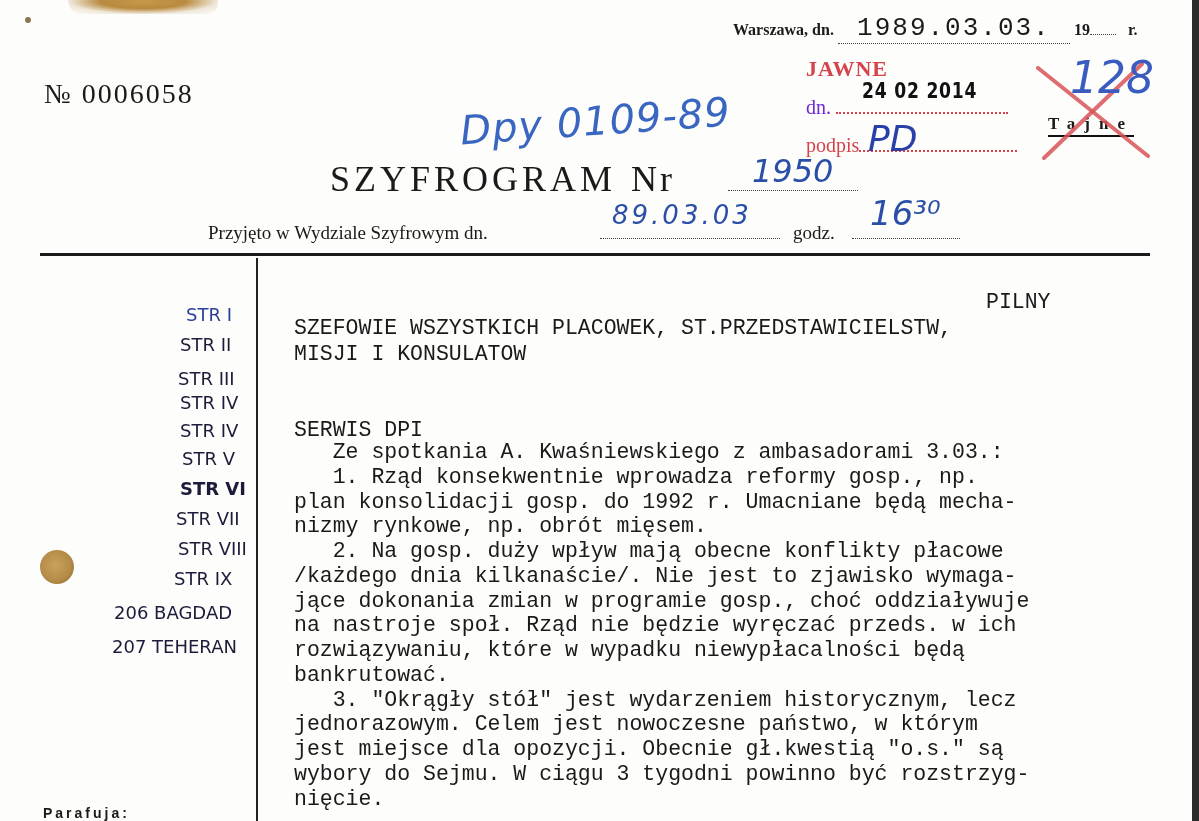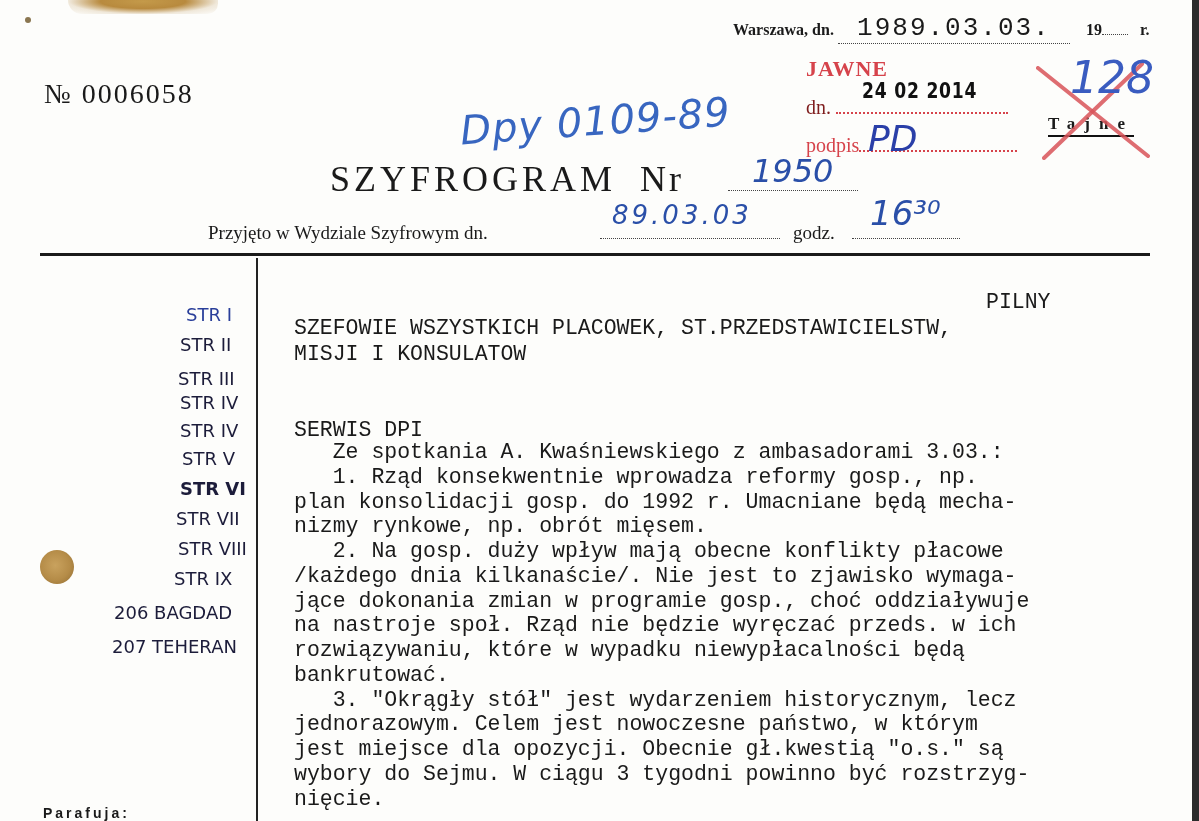--- a/index.html
+++ b/index.html
@@ -19,21 +19,21 @@
   .place-date .dots { display:inline-block; border-bottom:1px dotted #444; vertical-align:baseline; }
   .place-date .typed { font-family:"Liberation Mono", monospace; font-weight:normal; font-size:26px; letter-spacing:2px; }
 
   .doc-number { position:absolute; left:44px; top:78px; font-size:28px; letter-spacing:2px; font-family:"Liberation Serif", serif; }
 
   .hand { font-family:"DejaVu Sans", sans-serif; font-style:italic; color:#2a4fa8; }
   .hand-ref { position:absolute; left:460px; top:98px; font-size:40px; transform:rotate(-4deg); color:#3866c0; letter-spacing:1px; }
 
   .stamp-jawne { position:absolute; left:806px; top:56px; color:#d6434b; font-weight:bold; font-size:22px; letter-spacing:1px; font-family:"Liberation Serif", serif; }
   .stamp-date { position:absolute; left:862px; top:78px; font-family:"DejaVu Sans", sans-serif; font-weight:bold; font-size:22px; color:#111; transform:scaleX(0.78); transform-origin:left; letter-spacing:1px; }
-  .stamp-dn { position:absolute; left:806px; top:96px; color:#7f1d1d; font-size:20px; white-space:nowrap; }
+  .stamp-dn { position:absolute; left:806px; top:96px; color:#6d28d9; font-size:20px; white-space:nowrap; }
   .stamp-podpis { position:absolute; left:806px; top:134px; color:#d6434b; font-size:20px; white-space:nowrap; }
   .stamp-dots { display:inline-block; width:168px; border-bottom:2px dotted #d6434b; }
   .hand-pd { position:absolute; left:868px; top:118px; font-size:36px; color:#2a3fa8; }
 
   .tajne { position:absolute; left:1048px; top:114px; font-weight:bold; font-size:17px; letter-spacing:9px; border-bottom:2px solid #111; padding-bottom:1px; }
   .tajne-cross { position:absolute; left:1030px; top:60px; width:126px; height:100px; }
   .hand-128 { position:absolute; left:1070px; top:52px; font-size:44px; color:#3a5cc0; }
 
   .title { position:absolute; left:330px; top:158px; font-size:36px; letter-spacing:4px; white-space:nowrap; }
   .title .nr { letter-spacing:3px; }
@@ -66,21 +66,21 @@
 <div class="edge-strip"></div>
 <div class="stain-top"></div>
 <div class="dot-small"></div>
 <div class="punch-hole"></div>
 
 <div class="place-date">
   <span>Warszawa, dn.</span>
   <span class="dots" style="width:232px;text-align:center;">
     <span class="typed">1989.03.03.</span>
   </span>
-  <span style="margin-left:12px;">19</span><span class="dots" style="width:26px;"></span>
+  <span style="">19</span><span class="dots" style="width:26px;"></span>
   <span style="margin-left:8px;">r.</span>
 </div>
 
 <div class="doc-number">№ 0006058</div>
 <div class="hand hand-ref">Dpy 0109-89</div>
 
 <div class="stamp-jawne">JAWNE</div>
 <div class="stamp-date">24 02 2014</div>
 <div class="stamp-dn">
   <span>dn.</span>
@@ -93,21 +93,21 @@
 
 <div class="tajne">Tajne</div>
 <svg class="tajne-cross" viewBox="0 0 126 100">
   <line x1="8" y1="8" x2="118" y2="96" stroke="#d9545a" stroke-width="4" stroke-linecap="round" opacity="0.85"></line>
   <line x1="112" y1="4" x2="14" y2="98" stroke="#d9545a" stroke-width="4" stroke-linecap="round" opacity="0.85"></line>
 </svg>
 <div class="hand hand-128">128</div>
 
 <div class="title">
   <span>SZYFROGRAM</span>
-  <span class="nr" style="margin-left:11px;">Nr</span>
+  <span class="nr" style="margin-left:2px;">Nr</span>
 </div>
 <div class="title-line"></div>
 <div class="hand hand-1950">1950</div>
 
 <div class="received">Przyjęto w Wydziale Szyfrowym dn.</div>
 <div class="recv-dots"></div>
 <div class="hand hand-date">89.03.03</div>
 <div class="recv-godz">godz.</div>
 <div class="godz-dots"></div>
 <div class="hand hand-time">16³⁰</div>

